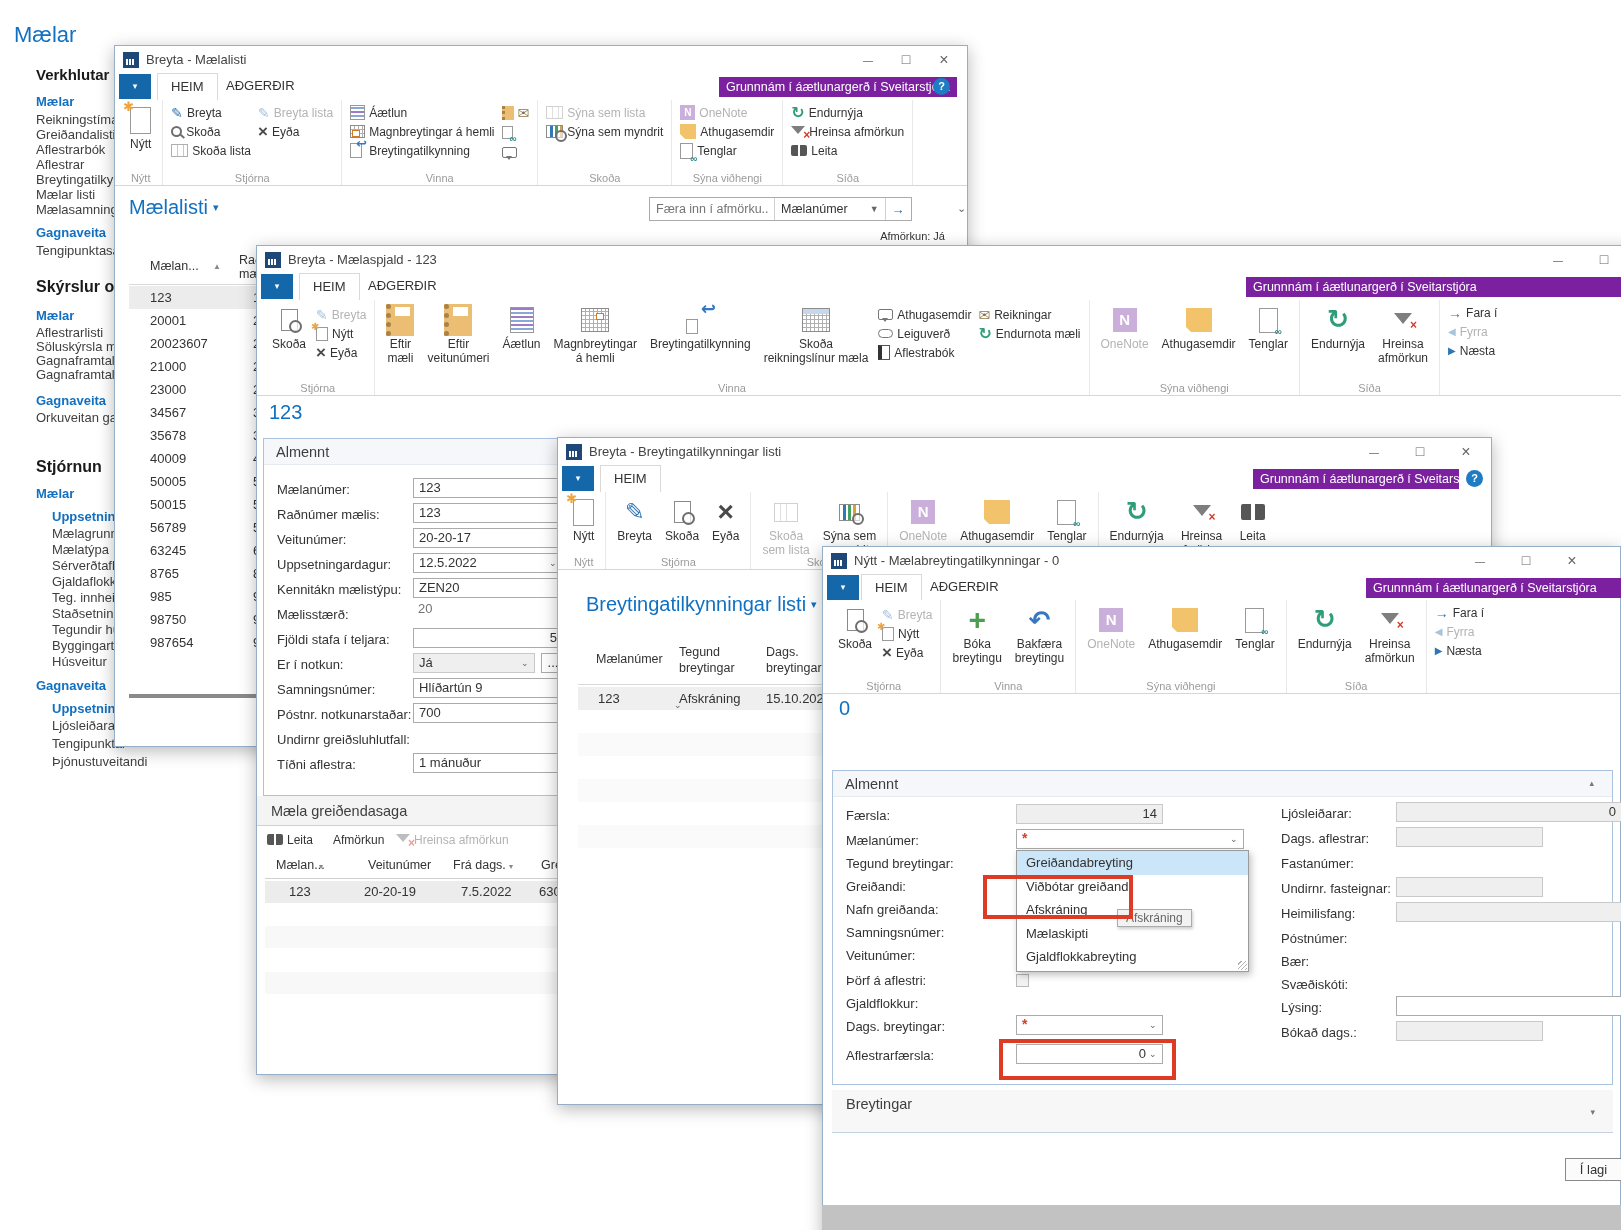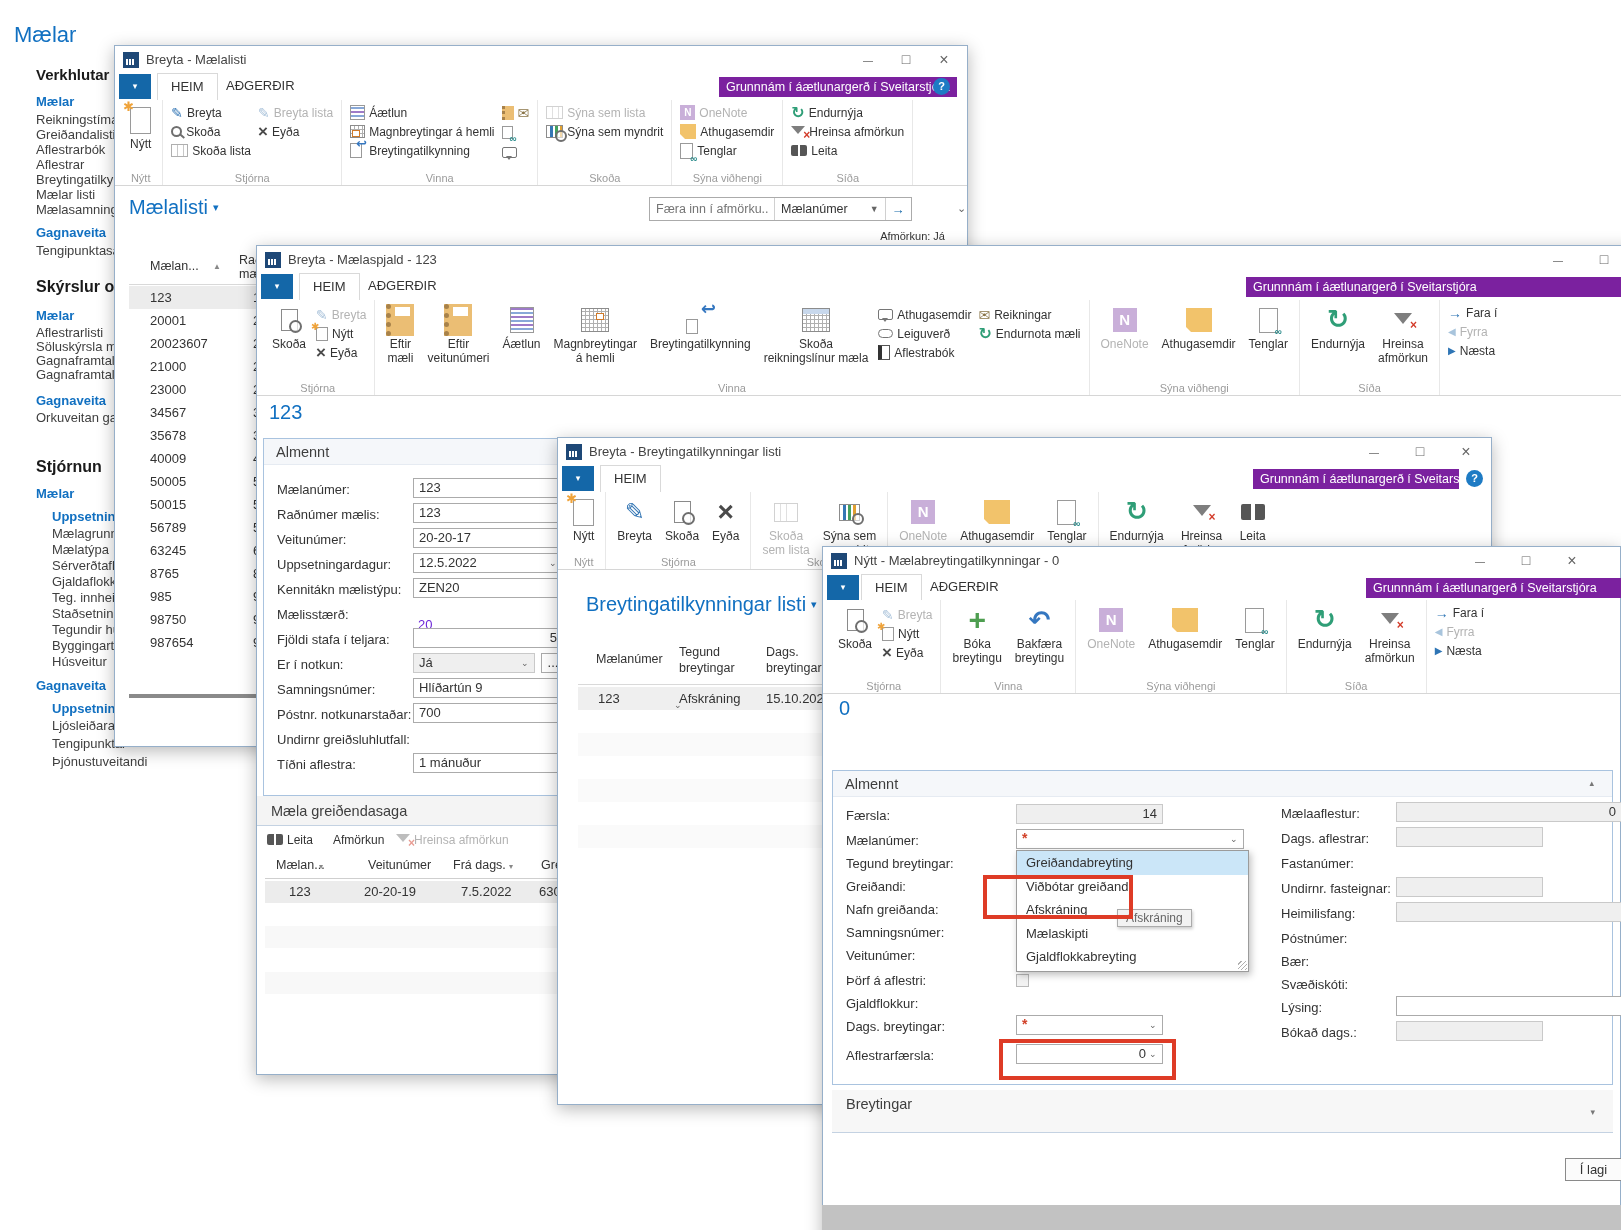--- a/index.html
+++ b/index.html
@@ -560,21 +560,21 @@
     <div class="fl" style="left:20px;top:261px">Raðnúmer mælis:</div>
     <div class="fld" style="left:156px;top:257px;width:150px">123</div>
     <div class="fl" style="left:20px;top:286px">Veitunúmer:</div>
     <div class="fld" style="left:156px;top:282px;width:150px">20-20-17</div>
     <div class="fl" style="left:20px;top:311px">Uppsetningardagur:</div>
     <div class="fld" style="left:156px;top:307px;width:150px">12.5.2022</div>
     <span class="ddm" style="left:292px;top:312px">⌄</span>
     <div class="fl" style="left:20px;top:336px">Kennitákn mælistýpu:</div>
     <div class="fld" style="left:156px;top:332px;width:150px">ZEN20</div>
     <div class="fl" style="left:20px;top:361px">Mælisstærð:</div>
-    <div class="fl" style="left:161px;top:371px;color:#6d28d9">20</div>
+    <div class="fl" style="left:161px;top:355px;color:#737373">20</div>
     <div class="fl" style="left:20px;top:386px">Fjöldi stafa í teljara:</div>
     <div class="fld right noarrow" style="left:156px;top:382px;width:150px">5</div>
     <div class="fl" style="left:20px;top:411px">Er í notkun:</div>
     <div class="fld dis" style="left:156px;top:407px;width:122px">Já</div>
     <span class="ddm" style="left:264px;top:412px">⌄</span>
     <div class="fld" style="left:284px;top:407px;width:24px;text-align:center">...</div>
     <div class="fl" style="left:20px;top:436px">Samningsnúmer:</div>
     <div class="fld" style="left:156px;top:432px;width:150px">Hlíðartún 9</div>
     <div class="fl" style="left:20px;top:461px">Póstnr. notkunarstaðar:</div>
     <div class="fld" style="left:156px;top:457px;width:150px">700</div>
@@ -864,21 +864,21 @@
     <span class="cb" style="left:193px;top:427px"></span>
     <div class="fl" style="left:23px;top:449px">Gjaldflokkur:</div>
     <div class="fl" style="left:23px;top:472px">Dags. breytingar:</div>
     <div class="fld" style="left:193px;top:468px;width:147px"></div>
     <span class="req" style="left:199px;top:469px">*</span>
     <span class="ddm" style="left:326px;top:473px">⌄</span>
     <div class="fl" style="left:23px;top:501px">Aflestrarfærsla:</div>
     <div class="fld right" style="left:193px;top:497px;width:147px">0</div>
     <span class="ddm" style="left:326px;top:502px">⌄</span>
 
-    <div class="fl" style="left:458px;top:259px">Mælaaflestur:</div>
+    <div class="fl" style="left:458px;top:259px">Ljósleiðarar:</div>
     <div class="fld dis right noarrow" style="left:573px;top:255px;width:226px">0</div>
     <div class="fl" style="left:458px;top:284px">Dags. aflestrar:</div>
     <div class="fld dis" style="left:573px;top:280px;width:147px"></div>
     <div class="fl" style="left:458px;top:309px">Fastanúmer:</div>
     <div class="fl" style="left:458px;top:334px">Undirnr. fasteignar:</div>
     <div class="fld dis" style="left:573px;top:330px;width:147px"></div>
     <div class="fl" style="left:458px;top:359px">Heimilisfang:</div>
     <div class="fld dis" style="left:573px;top:355px;width:226px"></div>
     <div class="fl" style="left:458px;top:384px">Póstnúmer:</div>
     <div class="fl" style="left:458px;top:407px">Bær:</div>

